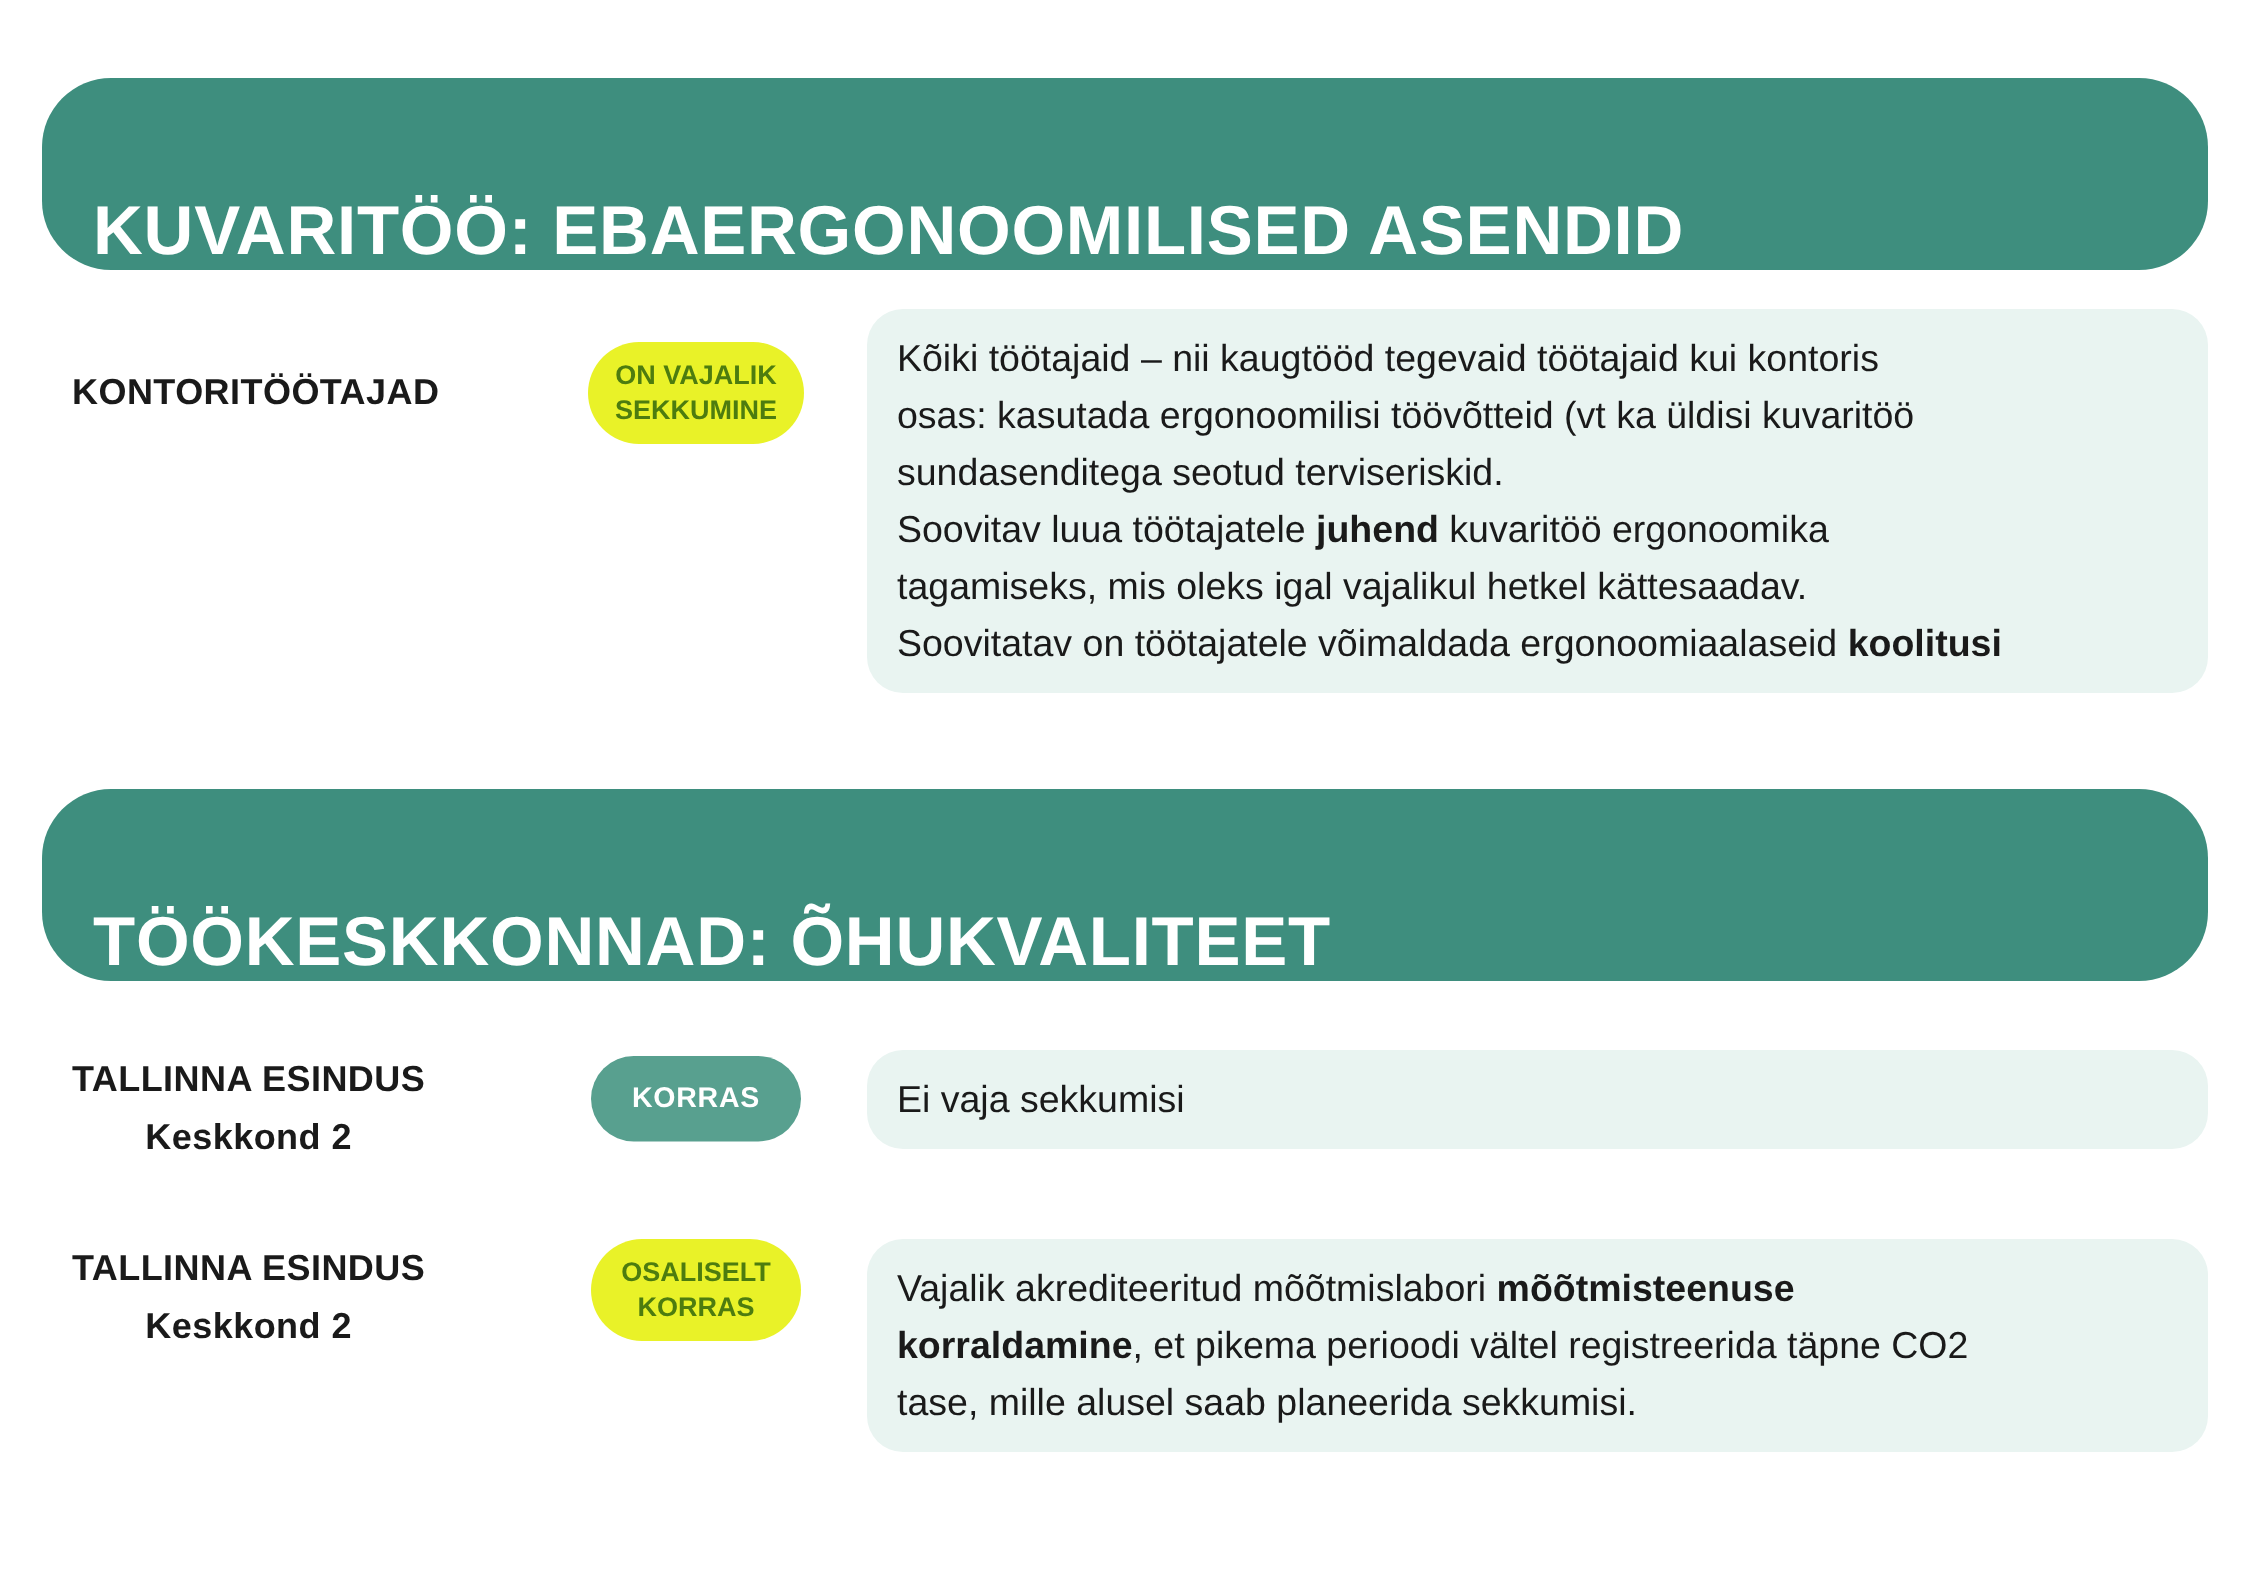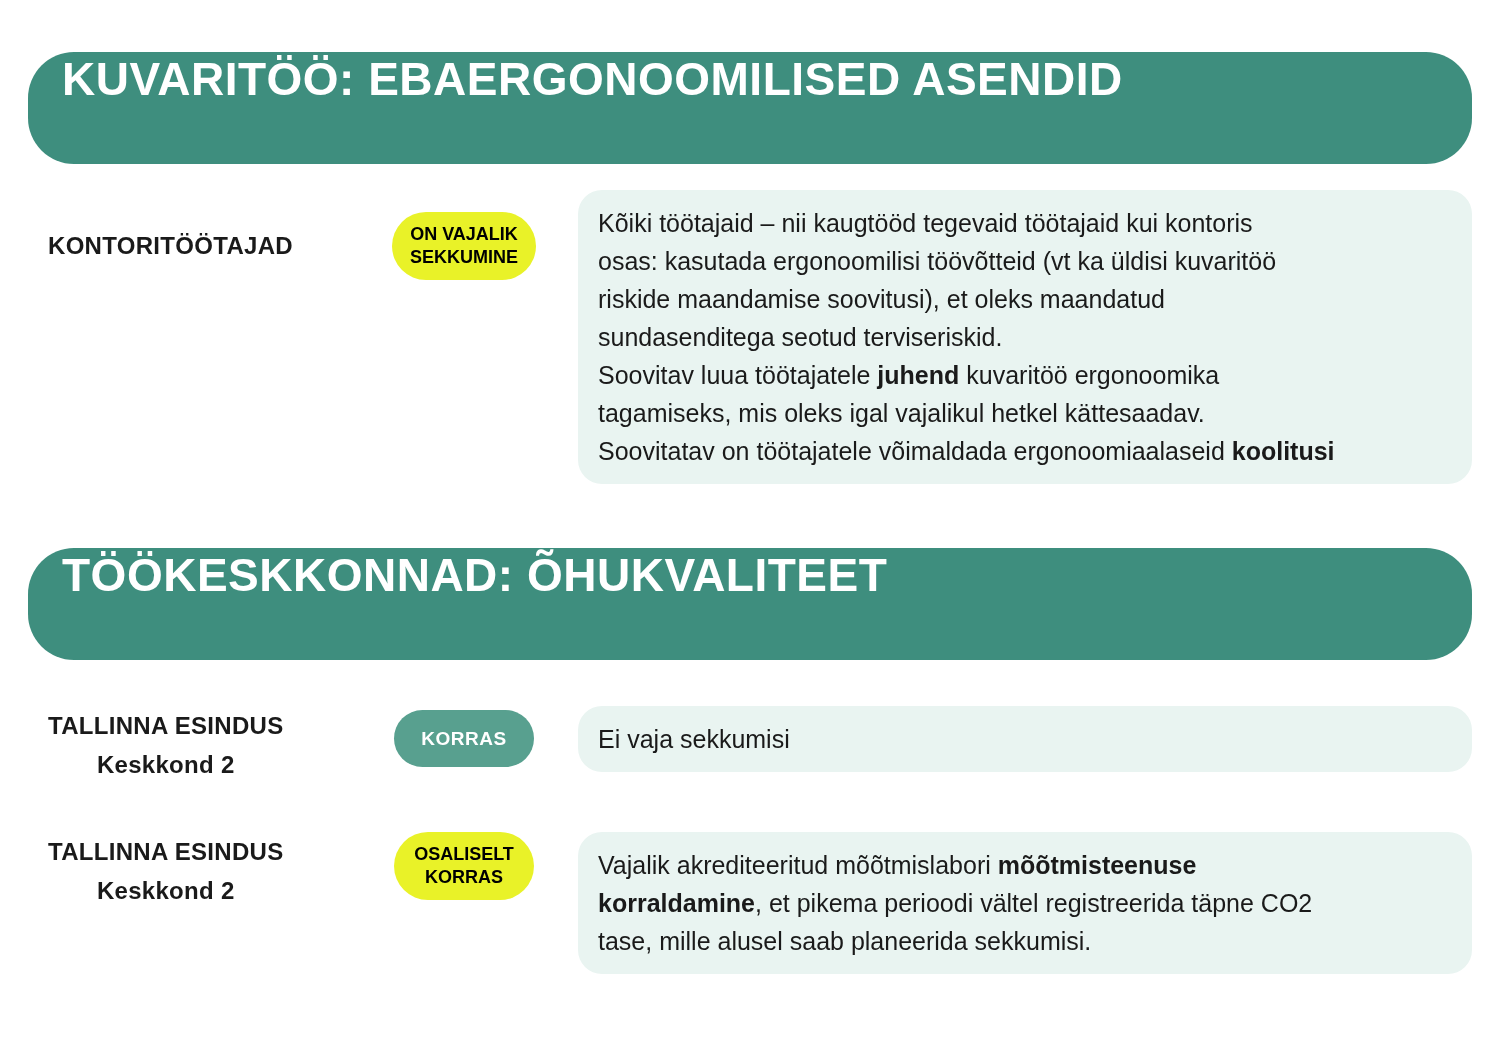--- a/index.html
+++ b/index.html
@@ -14,24 +14,24 @@
   *{box-sizing:border-box;}
   html,body{margin:0;padding:0;}
   body{
     width:1500px;height:1060px;overflow:hidden;
     background:var(--page_bg);
     font-family:"Liberation Sans", sans-serif;
     color:var(--text_dark);
   }
   .banner{
     margin:0 28px;
-    height:112px;
+    height:128px;
     background:var(--teal);
     border-radius:46px;
-    display:flex;align-items:flex-start;
+    display:flex;align-items:flex-end;
     padding-left:34px;
   }
   .banner-title{
     color:var(--banner_text);
     font-size:46px;
     font-weight:700;
     letter-spacing:0.5px;
     white-space:nowrap;
   }
   .banner-1{margin-top:52px;}
@@ -60,21 +60,21 @@
   }
   .pill{
     border-radius:999px;
     font-weight:700;
     text-align:center;
     min-width:140px;
     display:flex;flex-direction:column;justify-content:center;align-items:center;
   }
   .pill-yellow{
     background:var(--yellow);
-    color:#000000;
+    color:#4d7c0f;
     font-size:18px;line-height:23px;
     padding:11px 18px;
   }
   .pill-teal{
     background:var(--teal_pill);
     color:#ffffff;
     font-size:19px;line-height:23px;
     letter-spacing:0.5px;
     padding:17px 22px;
   }
@@ -108,21 +108,20 @@
       </div>
     <div class="pill-col">
       <div class="pill pill-yellow">
           <div class="line"><span>ON VAJALIK</span></div>
           <div class="line"><span>SEKKUMINE</span></div>
         </div>
     </div>
     <div class="note-box">
         <div class="line"><span>Kõiki töötajaid – nii kaugtööd tegevaid töötajaid kui kontoris</span></div>
         <div class="line"><span>osas: kasutada ergonoomilisi töövõtteid (vt ka üldisi kuvaritöö</span></div>
-        <div class="line"><span>riskide maandamise soovitusi), et oleks maandatud</span></div>
         <div class="line"><span>sundasenditega seotud terviseriskid.</span></div>
         <div class="line"><span>Soovitav luua töötajatele </span><span class="b">juhend</span><span> kuvaritöö ergonoomika</span></div>
         <div class="line"><span>tagamiseks, mis oleks igal vajalikul hetkel kättesaadav.</span></div>
         <div class="line"><span>Soovitatav on töötajatele võimaldada ergonoomiaalaseid </span><span class="b">koolitusi</span></div>
       </div>
   </div>
 
   <div class="banner banner-2">
     <span class="banner-title">TÖÖKESKKONNAD: ÕHUKVALITEET</span>
   </div>

